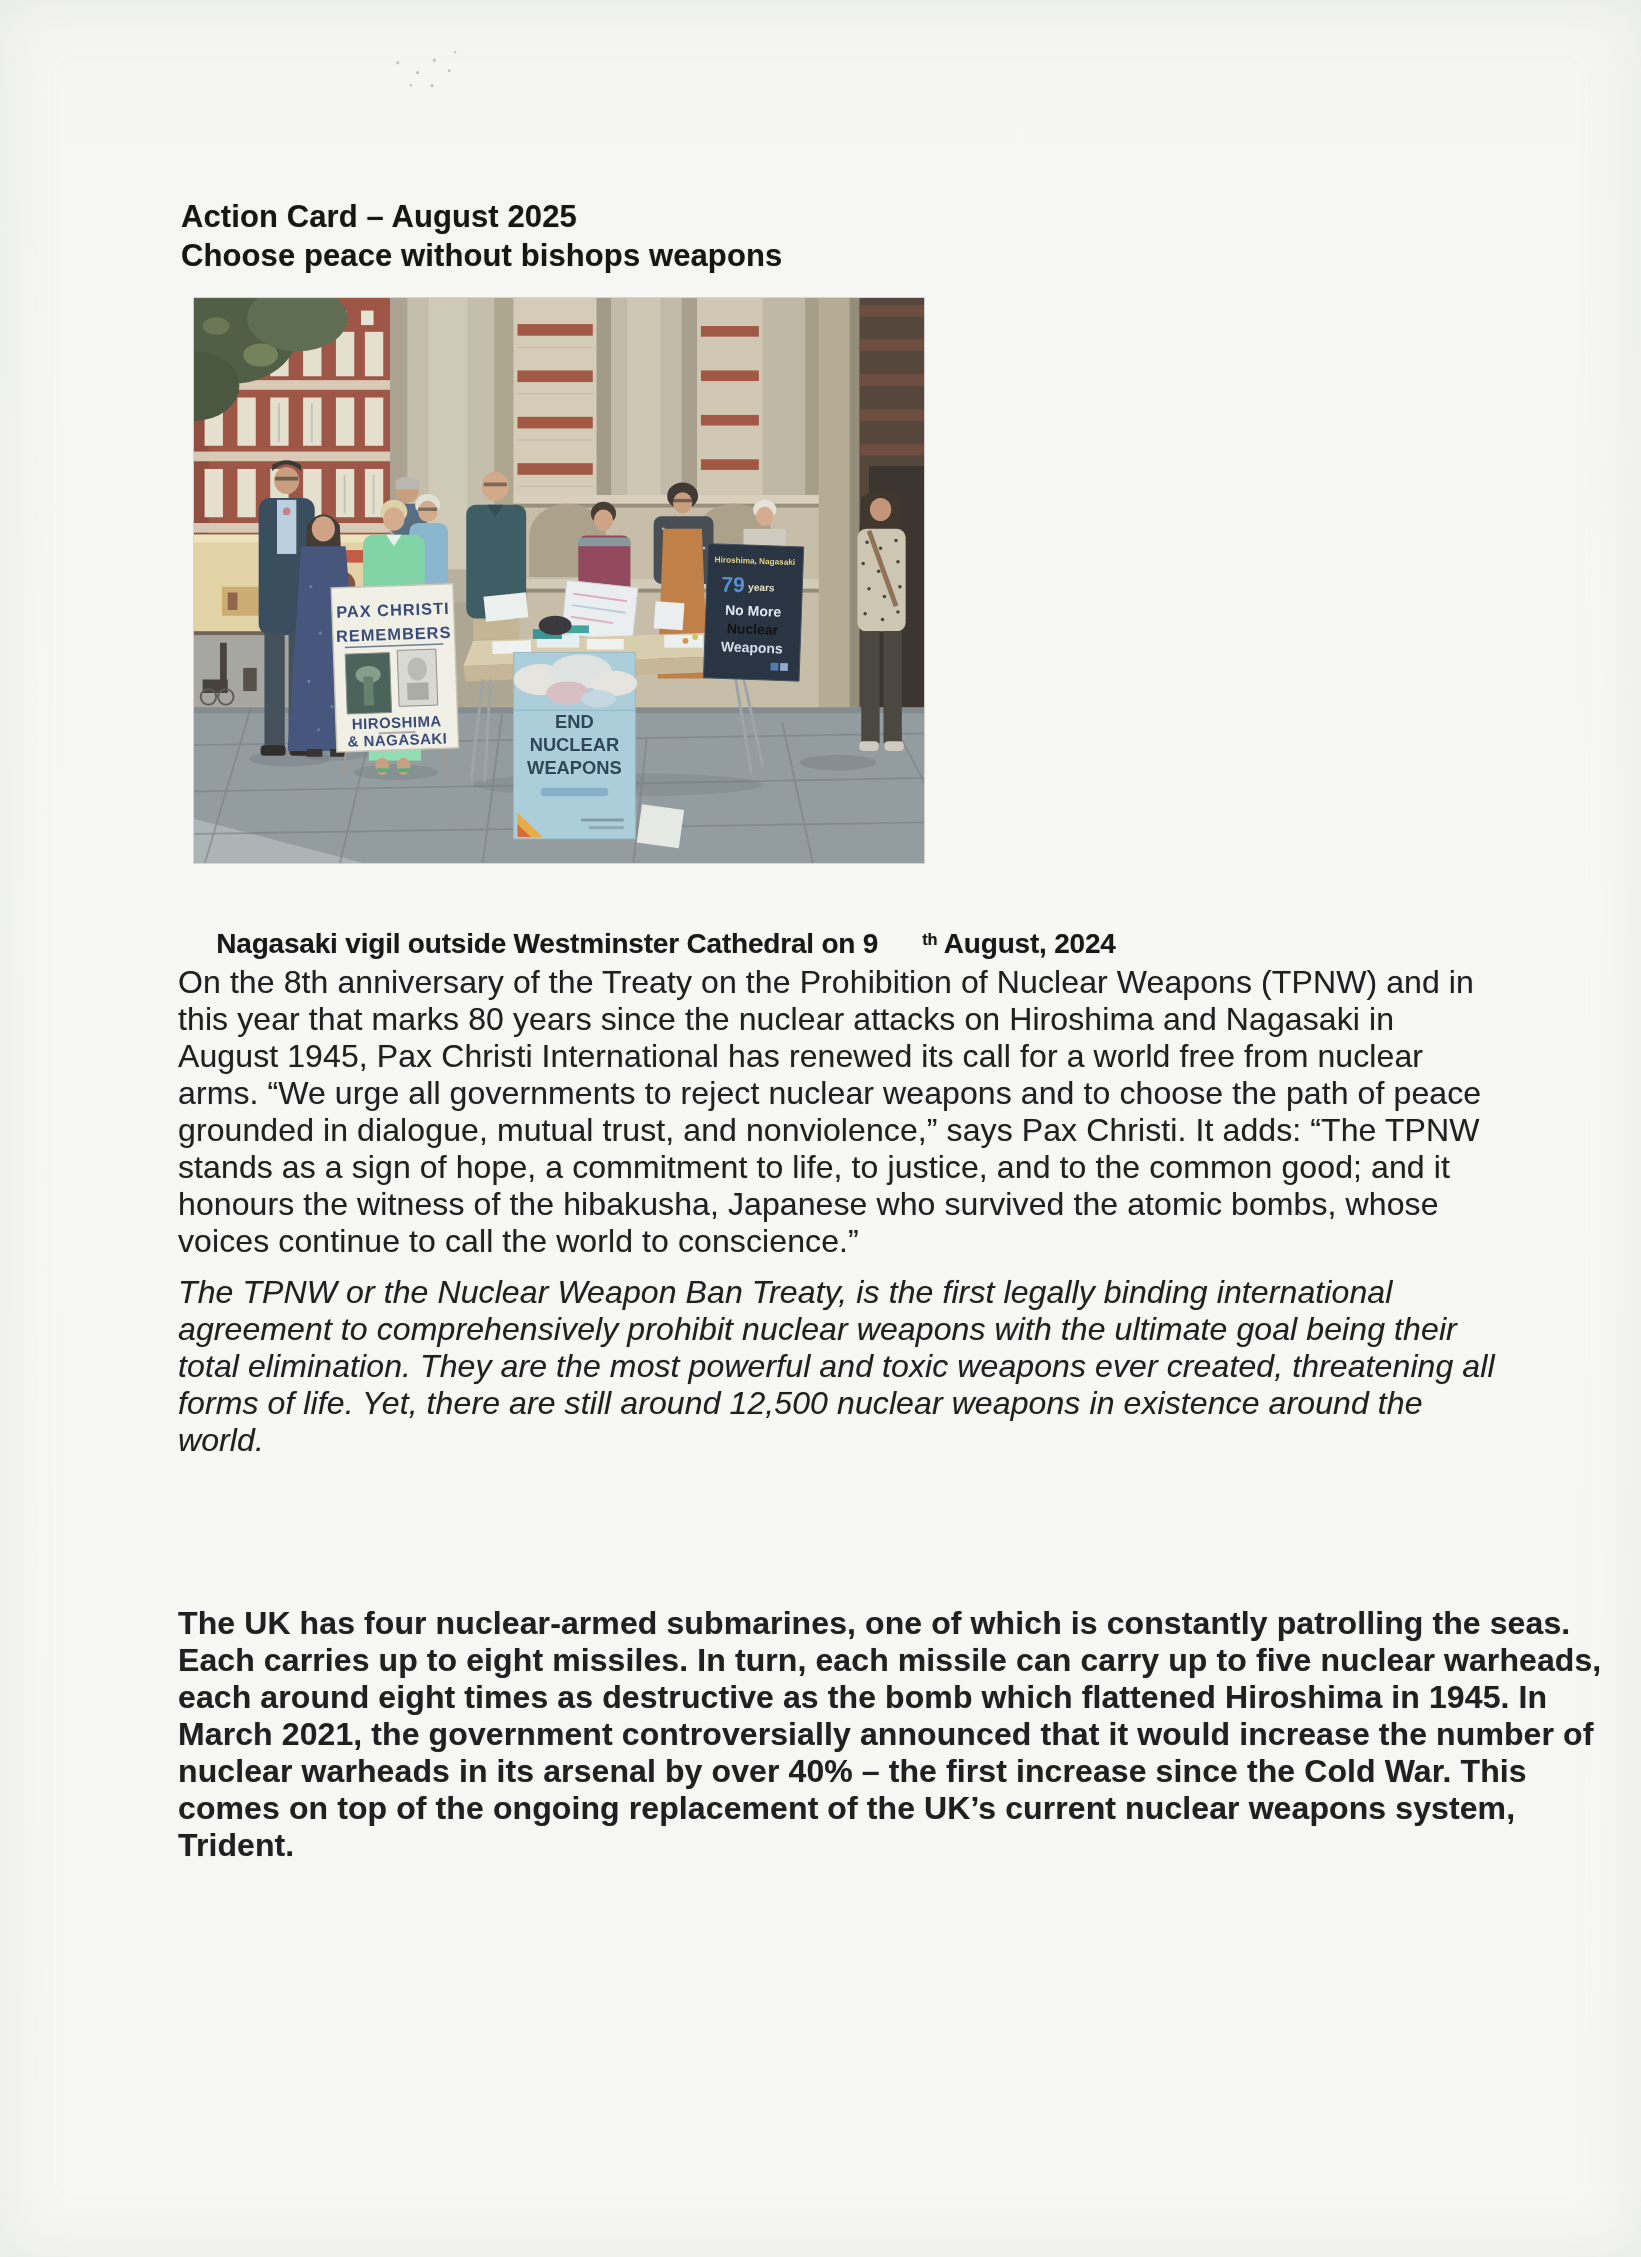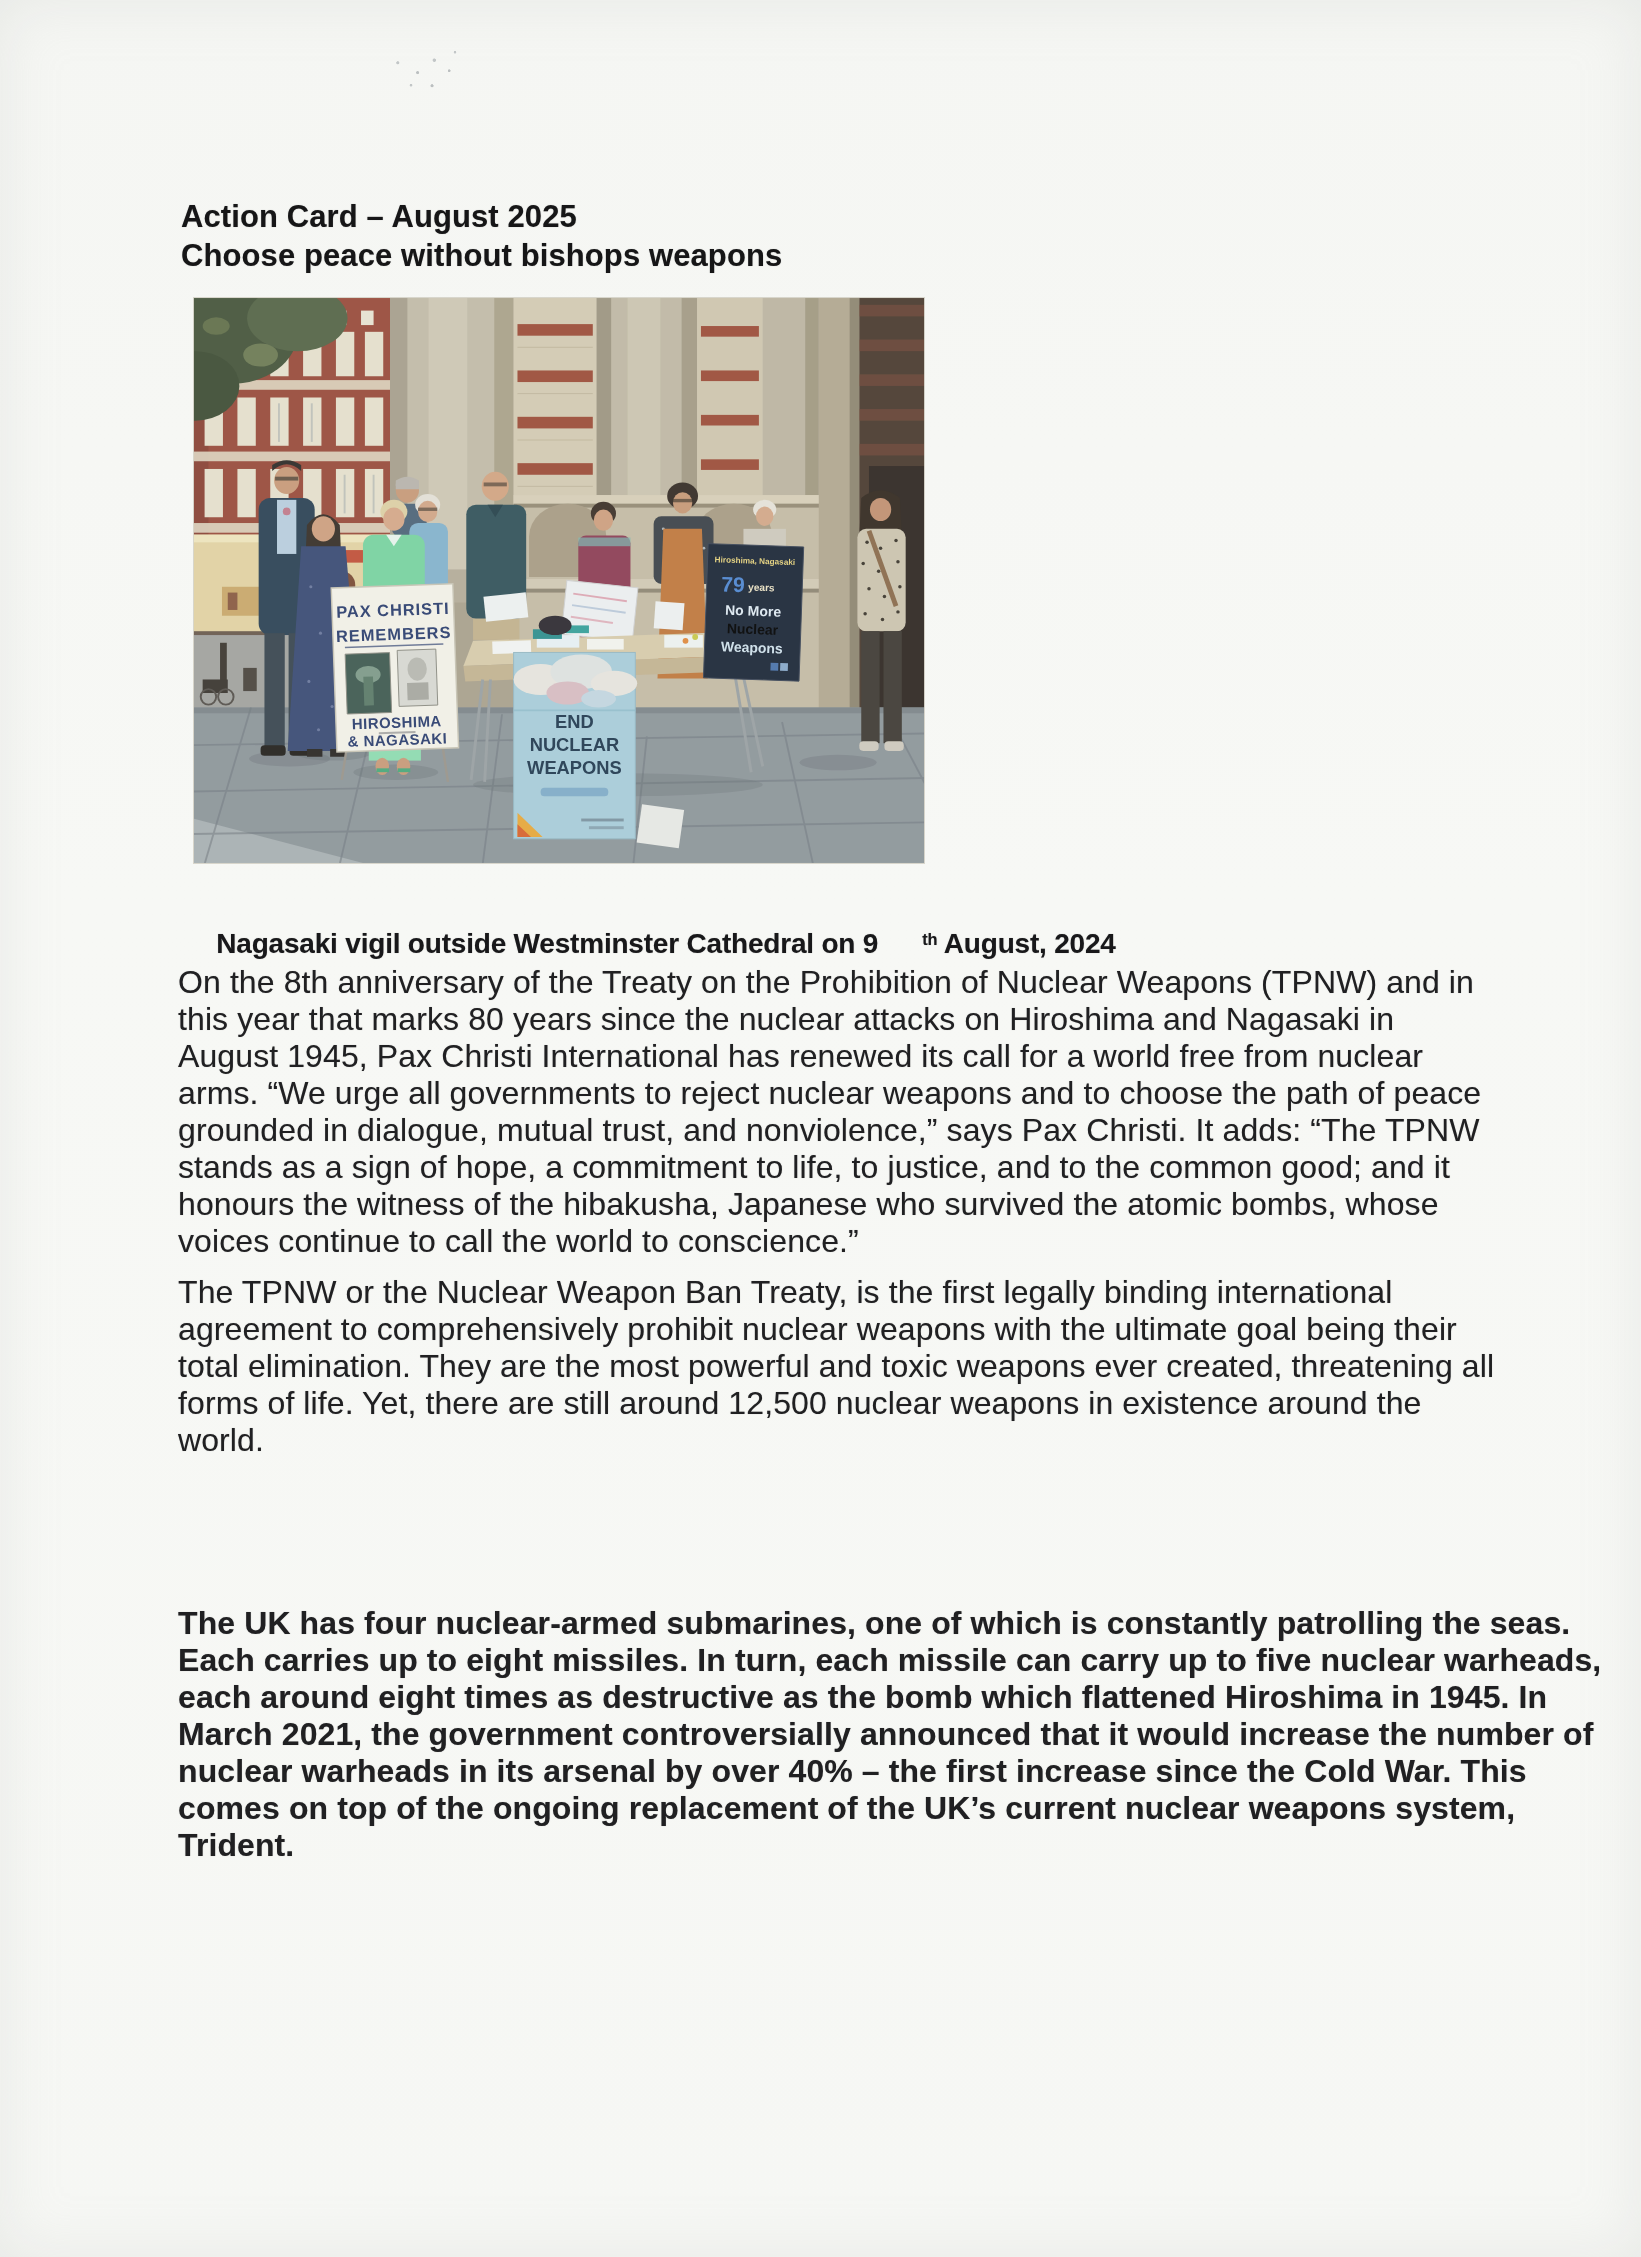--- a/index.html
+++ b/index.html
@@ -35,21 +35,21 @@
     font-size:28px;font-weight:700;line-height:35px;letter-spacing:-0.2px;
     color:#18181a;text-shadow:0 0 1px rgba(60,60,60,.4);white-space:pre;
   }
   .caption sup{font-size:16.4px;vertical-align:7.7px;padding-left:44px;}
   .para{
     position:absolute;left:178px;
     font-size:32px;font-weight:400;line-height:37px;letter-spacing:0.1px;
     color:#202022;text-shadow:0 0 1px rgba(70,70,70,.35);
     white-space:pre;
   }
-  .p1{top:964px;} .p2{top:1274px;} .p3{top:1475px;} .p4{top:1605px;font-weight:bold;} .p5{top:1881px;}
+  .p1{top:964px;} .p2{top:1274px;font-style:italic;} .p3{top:1475px;} .p4{top:1605px;font-weight:bold;} .p5{top:1881px;}
   svg text{font-family:"Liberation Sans",sans-serif;}
 </style>
 </head>
 <body>
 
 <div class="page">
 
   <div class="pencil-mark"></div>
 
   <div class="title-block">

